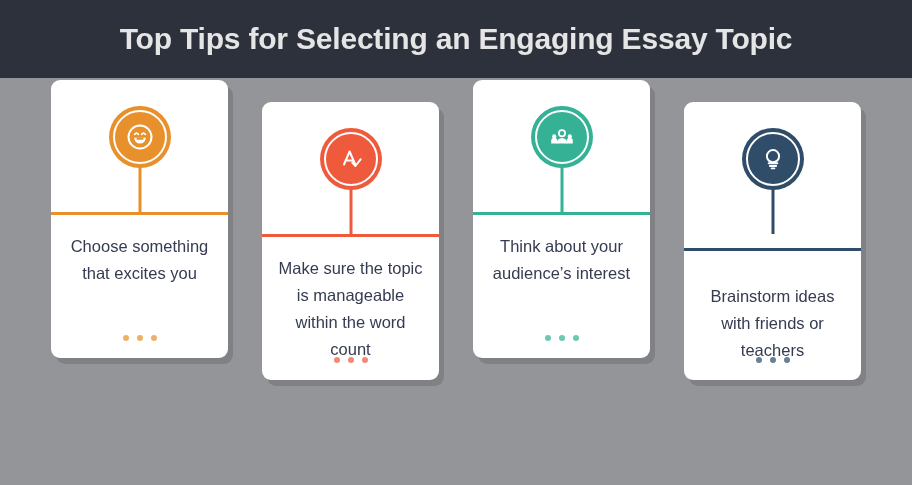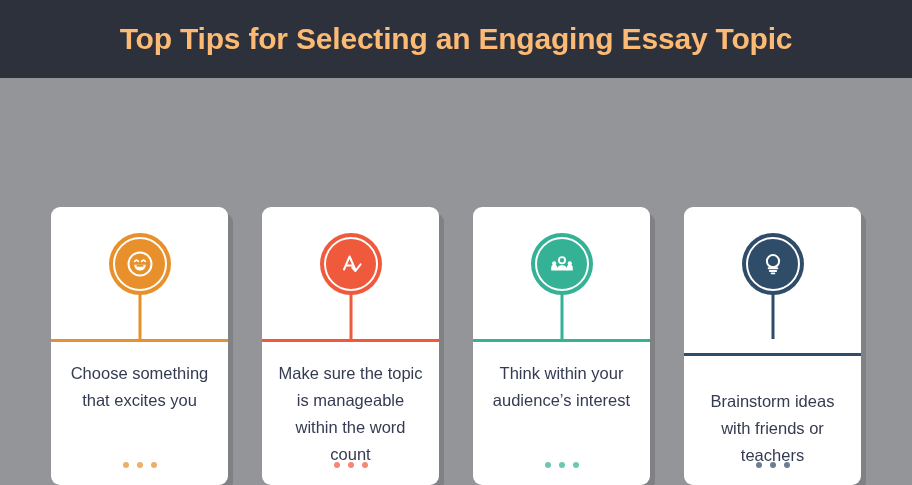--- a/index.html
+++ b/index.html
@@ -19,33 +19,33 @@
   
   .header {
     height: 78px;
     background: #2C313C;
     display: flex;
     align-items: center;
     justify-content: center;
   }
 
   .header-title {
-    color: #fdba74;
+    color: #e5e5e5;
     font-size: 30px;
     font-weight: bold;
     letter-spacing: -0.2px;
     line-height: 1;
     text-align: center;
   }
 
   
   .cards-wrap {
     height: 407px;
     display: flex;
-    align-items: flex-end;
+    align-items: flex-start;
     justify-content: center;
     gap: 34px;
     padding-top: 2px;
   }
 
   .card {
     position: relative;
     width: 177px;
     height: 278px;
     background: #FFFFFF;
@@ -217,21 +217,21 @@
           <path d="M10.6 22.4 a5.4 5.4 0 0 1 10.8 0 z" fill="#FFFFFF"></path>
           <circle cx="8.2" cy="15.4" r="2.1" fill="#FFFFFF"></circle>
           <path d="M5.2 22.4 v-2.6 a3 3 0 0 1 6 0 v2.6 z" fill="#FFFFFF"></path>
           <circle cx="23.8" cy="15.4" r="2.1" fill="#FFFFFF"></circle>
           <path d="M20.8 22.4 v-2.6 a3 3 0 0 1 6 0 v2.6 z" fill="#FFFFFF"></path>
         </svg>
       </div>
     </div>
     <div class="divider" style="background:#35B195"></div>
     <div class="card-body">
-      <div class="card-text">Think within your audience’s interest</div>
+      <div class="card-text">Think about your audience’s interest</div>
     </div>
     <div class="dots">
       <span class="dot" style="background:#35B195"></span>
       <span class="dot" style="background:#35B195"></span>
       <span class="dot" style="background:#35B195"></span>
     </div>
   </div>
 
   <div class="card o3">
     <div class="card-top">

